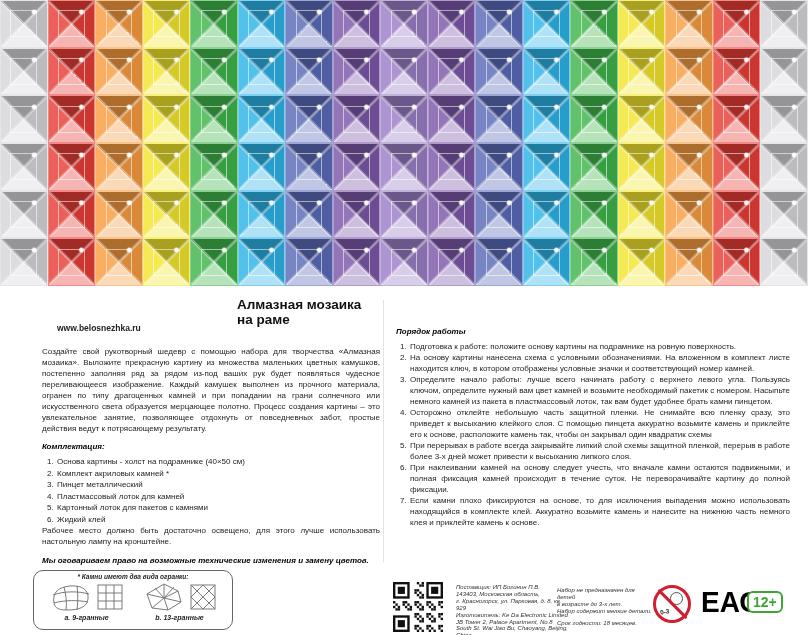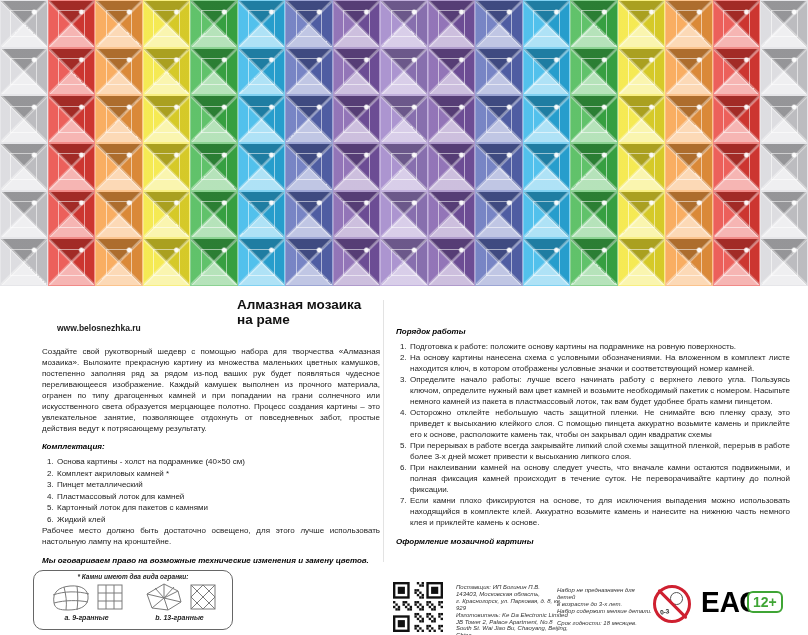--- a/index.html
+++ b/index.html
@@ -247,21 +247,20 @@
     <div class="h-bi">Порядок работы</div>
     <ol class="steps">
       <li>Подготовка к работе: положите основу картины на подрамнике на ровную поверхность.</li>
       <li>На основу картины нанесена схема с условными обозначениями. На вложенном в комплект листе находится ключ, в котором отображены условные значки и соответствующий номер камней.</li>
       <li>Определите начало работы: лучше всего начинать работу с верхнего левого угла. Пользуясь ключом, определите нужный вам цвет камней и возьмите необходимый пакетик с номером. Насыпьте немного камней из пакета в пластмассовый лоток, так вам будет удобнее брать камни пинцетом.</li>
       <li>Осторожно отклейте небольшую часть защитной пленки. Не снимайте всю пленку сразу, это приведет к высыханию клейкого слоя. С помощью пинцета аккуратно возьмите камень и приклейте его к основе, расположите камень так, чтобы он закрывал один квадратик схемы</li>
       <li>При перерывах в работе всегда закрывайте липкий слой схемы защитной пленкой, перерыв в работе более 3-х дней может привести к высыханию липкого слоя.</li>
       <li>При наклеивании камней на основу следует учесть, что вначале камни остаются подвижными, и полная фиксация камней происходит в течение суток. Не переворачивайте картину до полной фиксации.</li>
       <li>Если камни плохо фиксируются на основе, то для исключения выпадения можно использовать находящийся в комплекте клей. Аккуратно возьмите камень и нанесите на нижнюю часть немного клея и приклейте камень к основе.</li>
     </ol>
-    <div class="h-bi framing-heading">Оформление мозаичной картины</div>
   </div>
 
   <svg class="qr" id="qr-svg" viewBox="0 0 50 50">
       <rect x="0" y="0" width="50" height="50" fill="#fff"></rect>
       <rect x="0" y="19.047619047619047" width="2.380952380952381" height="2.380952380952381" fill="#111"></rect>
       <rect x="0" y="23.80952380952381" width="2.380952380952381" height="2.380952380952381" fill="#111"></rect>
       <rect x="2.380952380952381" y="21.428571428571427" width="2.380952380952381" height="2.380952380952381" fill="#111"></rect>
       <rect x="2.380952380952381" y="26.19047619047619" width="2.380952380952381" height="2.380952380952381" fill="#111"></rect>
       <rect x="4.761904761904762" y="23.80952380952381" width="2.380952380952381" height="2.380952380952381" fill="#111"></rect>
       <rect x="4.761904761904762" y="26.19047619047619" width="2.380952380952381" height="2.380952380952381" fill="#111"></rect>

